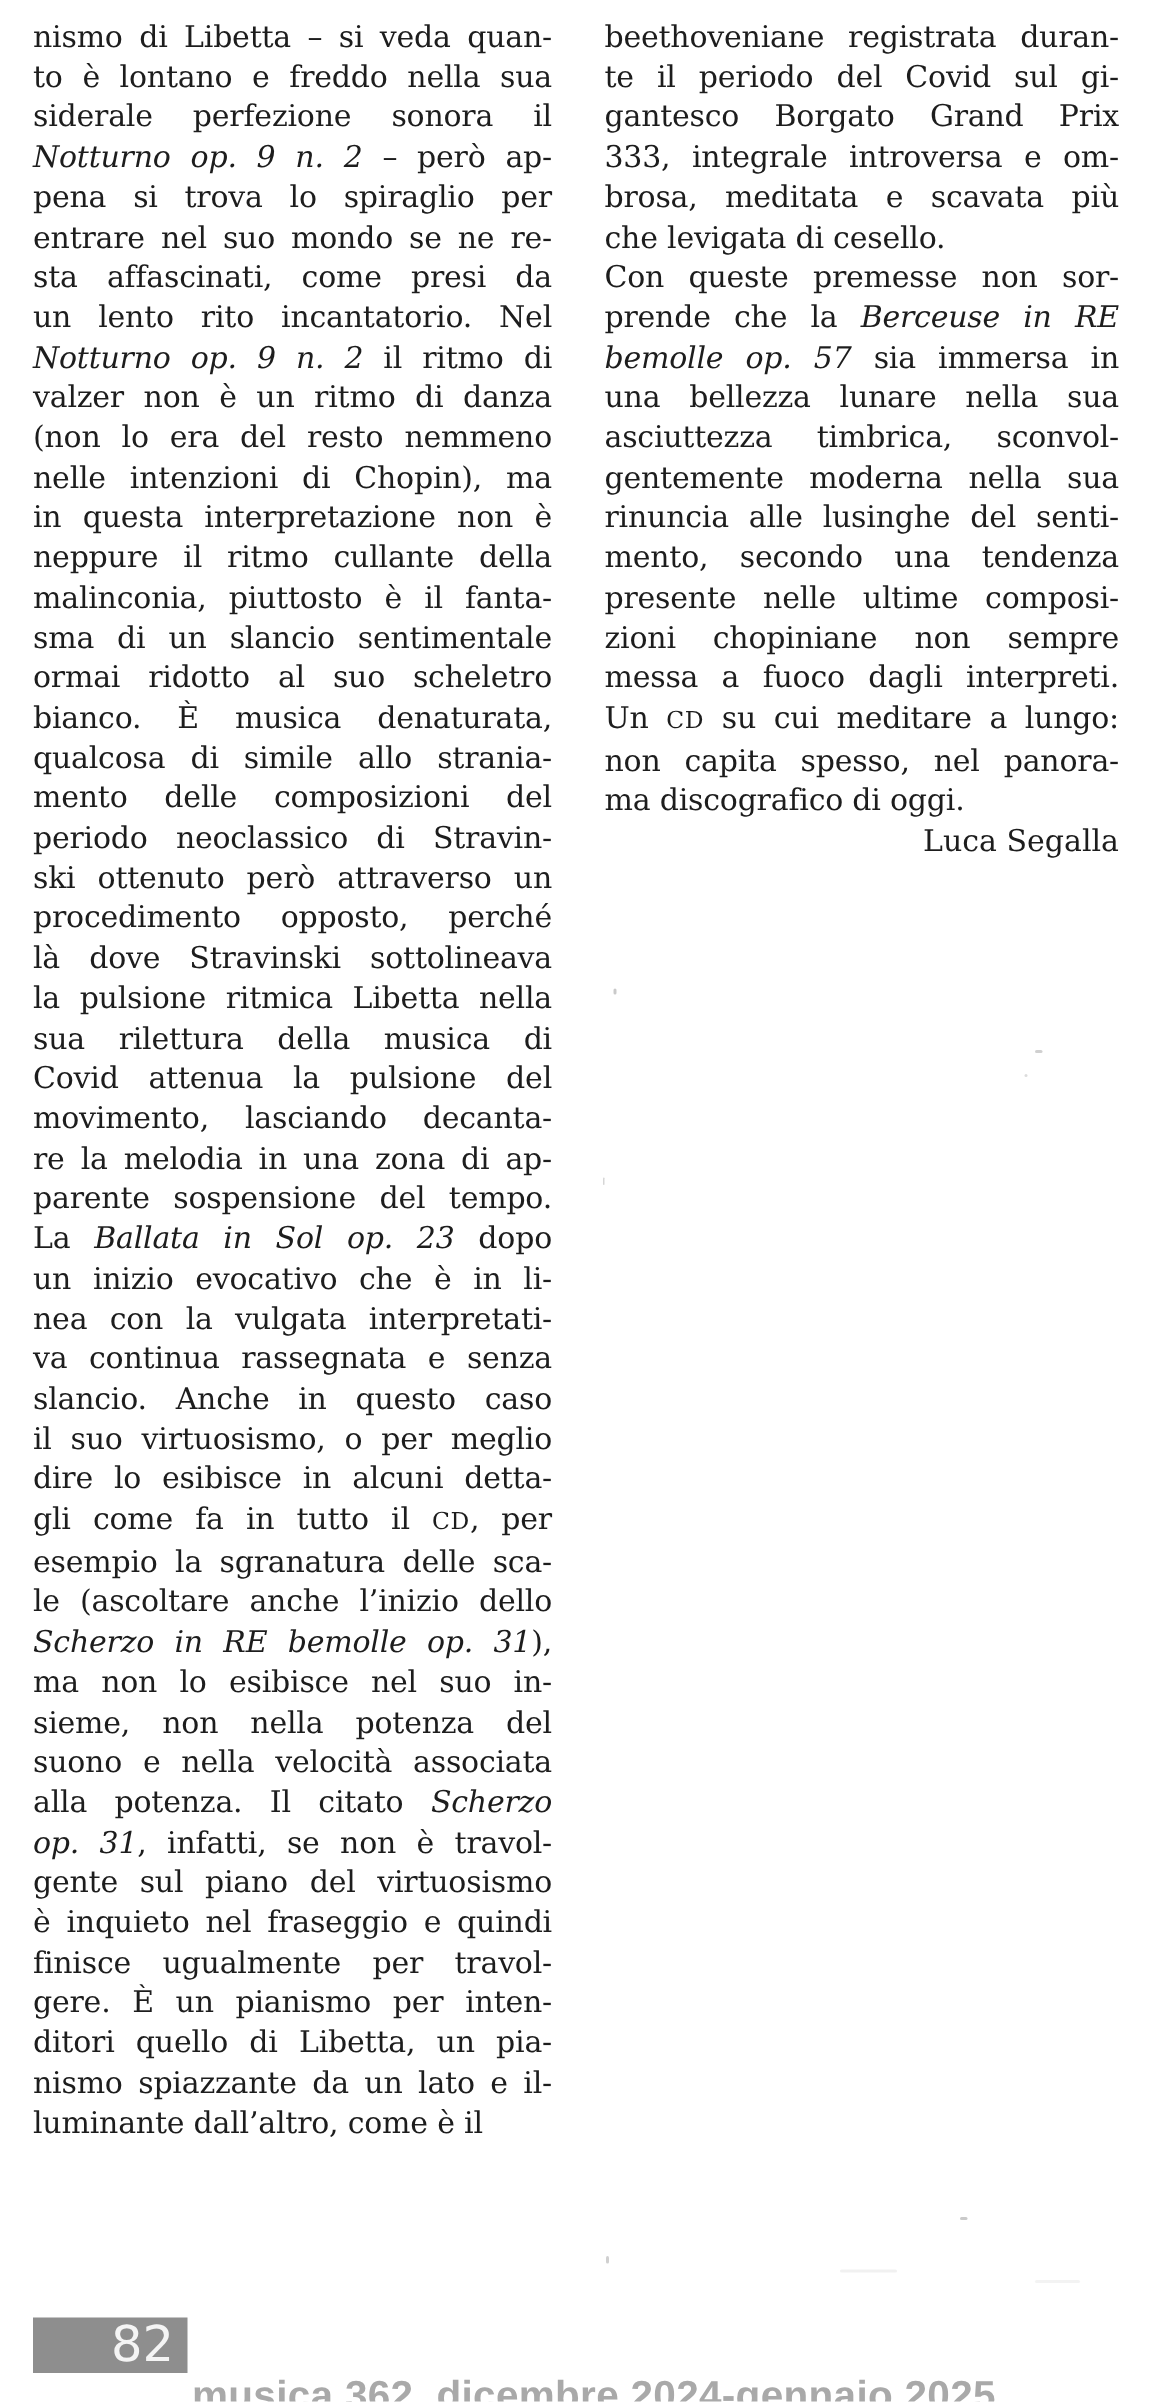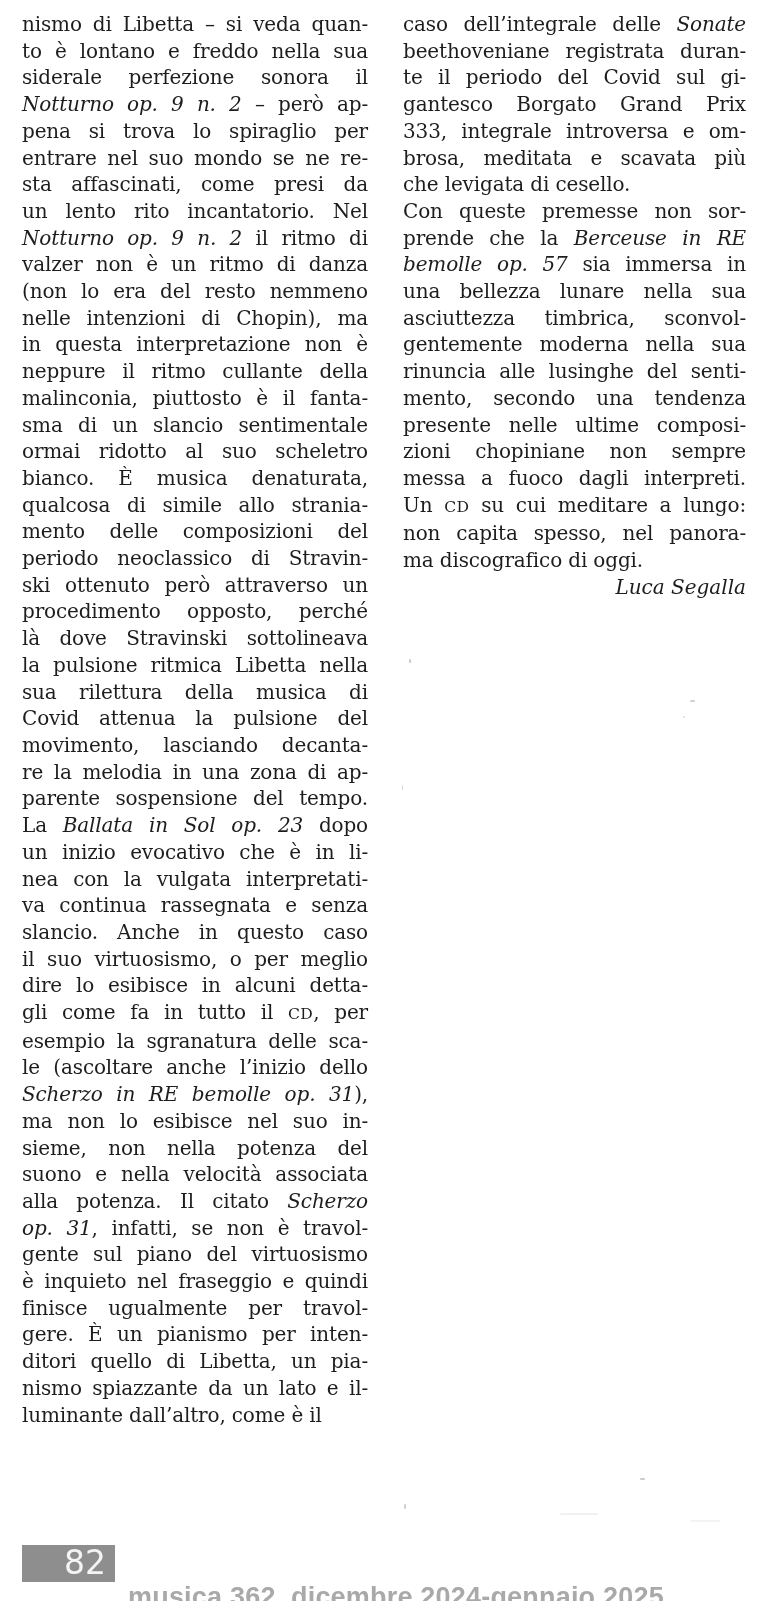--- a/index.html
+++ b/index.html
@@ -14,25 +14,25 @@
   .tline{
     font-size:20px;line-height:26.7px;
     text-align:justify;text-align-last:justify;
     letter-spacing:-0.15px;
     white-space:normal;
   }
   .tline.eop{text-align:left;text-align-last:left;}
   .it{font-style:italic;}
   .sc{font-size:0.78em;letter-spacing:0.4px;}
   .byline{
-    font-size:20px;line-height:26.7px;font-style:italic;
+    font-size:20px;line-height:26.7px;
     text-align:center;text-align-last:right;
   }
   #page-number-badge{
-    position:absolute;left:22px;top:1545px;width:93px;height:37px;
+    position:absolute;left:22px;top:1545px;width:103px;height:37px;
     box-sizing:border-box;padding-right:9px;
     font-family:"DejaVu Sans", sans-serif;
     font-size:33px;line-height:36px;text-align:right;
   }
   #footer-issue-label{
     position:absolute;left:128px;top:1578px;height:37px;line-height:38px;
     font-family:"Liberation Sans", sans-serif;font-weight:bold;
     font-size:27px;letter-spacing:0.2px;
   }
   .speck{position:absolute;background:#8a8a8a;border-radius:1px;}
@@ -91,21 +91,20 @@
     <div class="tline"><span>è inquieto nel fraseggio e quindi</span></div>
     <div class="tline"><span>finisce ugualmente per travol-</span></div>
     <div class="tline"><span>gere. È un pianismo per inten-</span></div>
     <div class="tline"><span>ditori quello di Libetta, un pia-</span></div>
     <div class="tline"><span>nismo spiazzante da un lato e il-</span></div>
     <div class="tline eop"><span>luminante dall’altro, come è il</span></div>
   </div>
 
 <div class="col" id="col-right">
 
-<div class="tline"><span>caso dell’integrale delle </span><span class="it">Sonate</span></div>
     <div class="tline"><span>beethoveniane registrata duran-</span></div>
     <div class="tline"><span>te il periodo del Covid sul gi-</span></div>
     <div class="tline"><span>gantesco Borgato Grand Prix</span></div>
     <div class="tline"><span>333, integrale introversa e om-</span></div>
     <div class="tline"><span>brosa, meditata e scavata più</span></div>
     <div class="tline eop"><span>che levigata di cesello.</span></div>
     <div class="tline"><span>Con queste premesse non sor-</span></div>
     <div class="tline"><span>prende che la </span><span class="it">Berceuse in RE</span></div>
     <div class="tline"><span class="it">bemolle op. 57</span><span> sia immersa in</span></div>
     <div class="tline"><span>una bellezza lunare nella sua</span></div>

